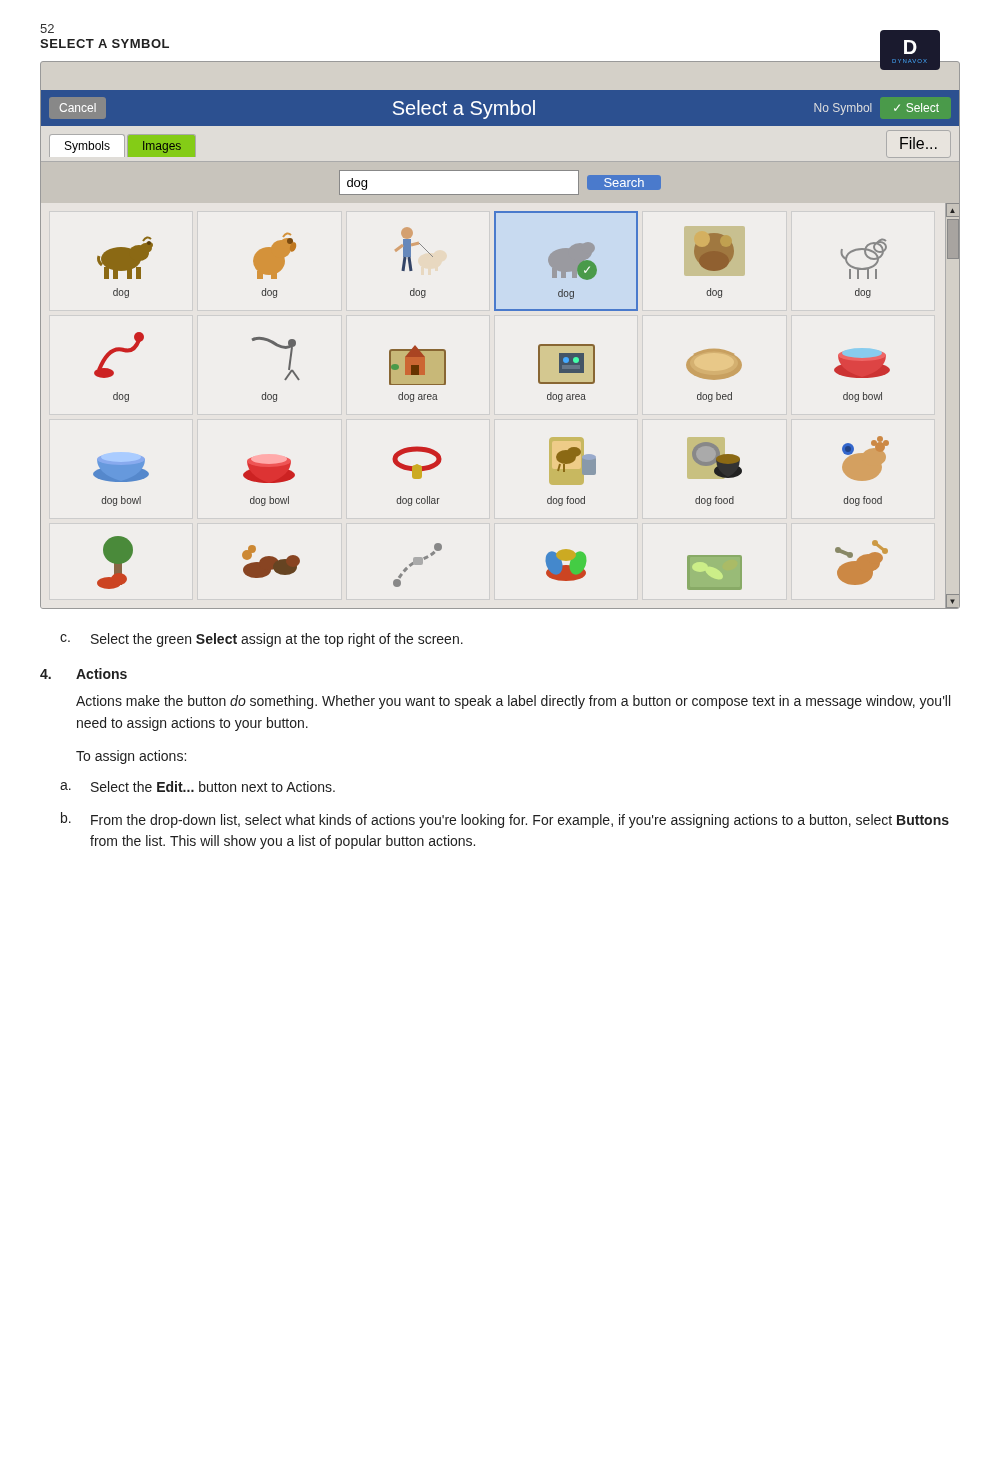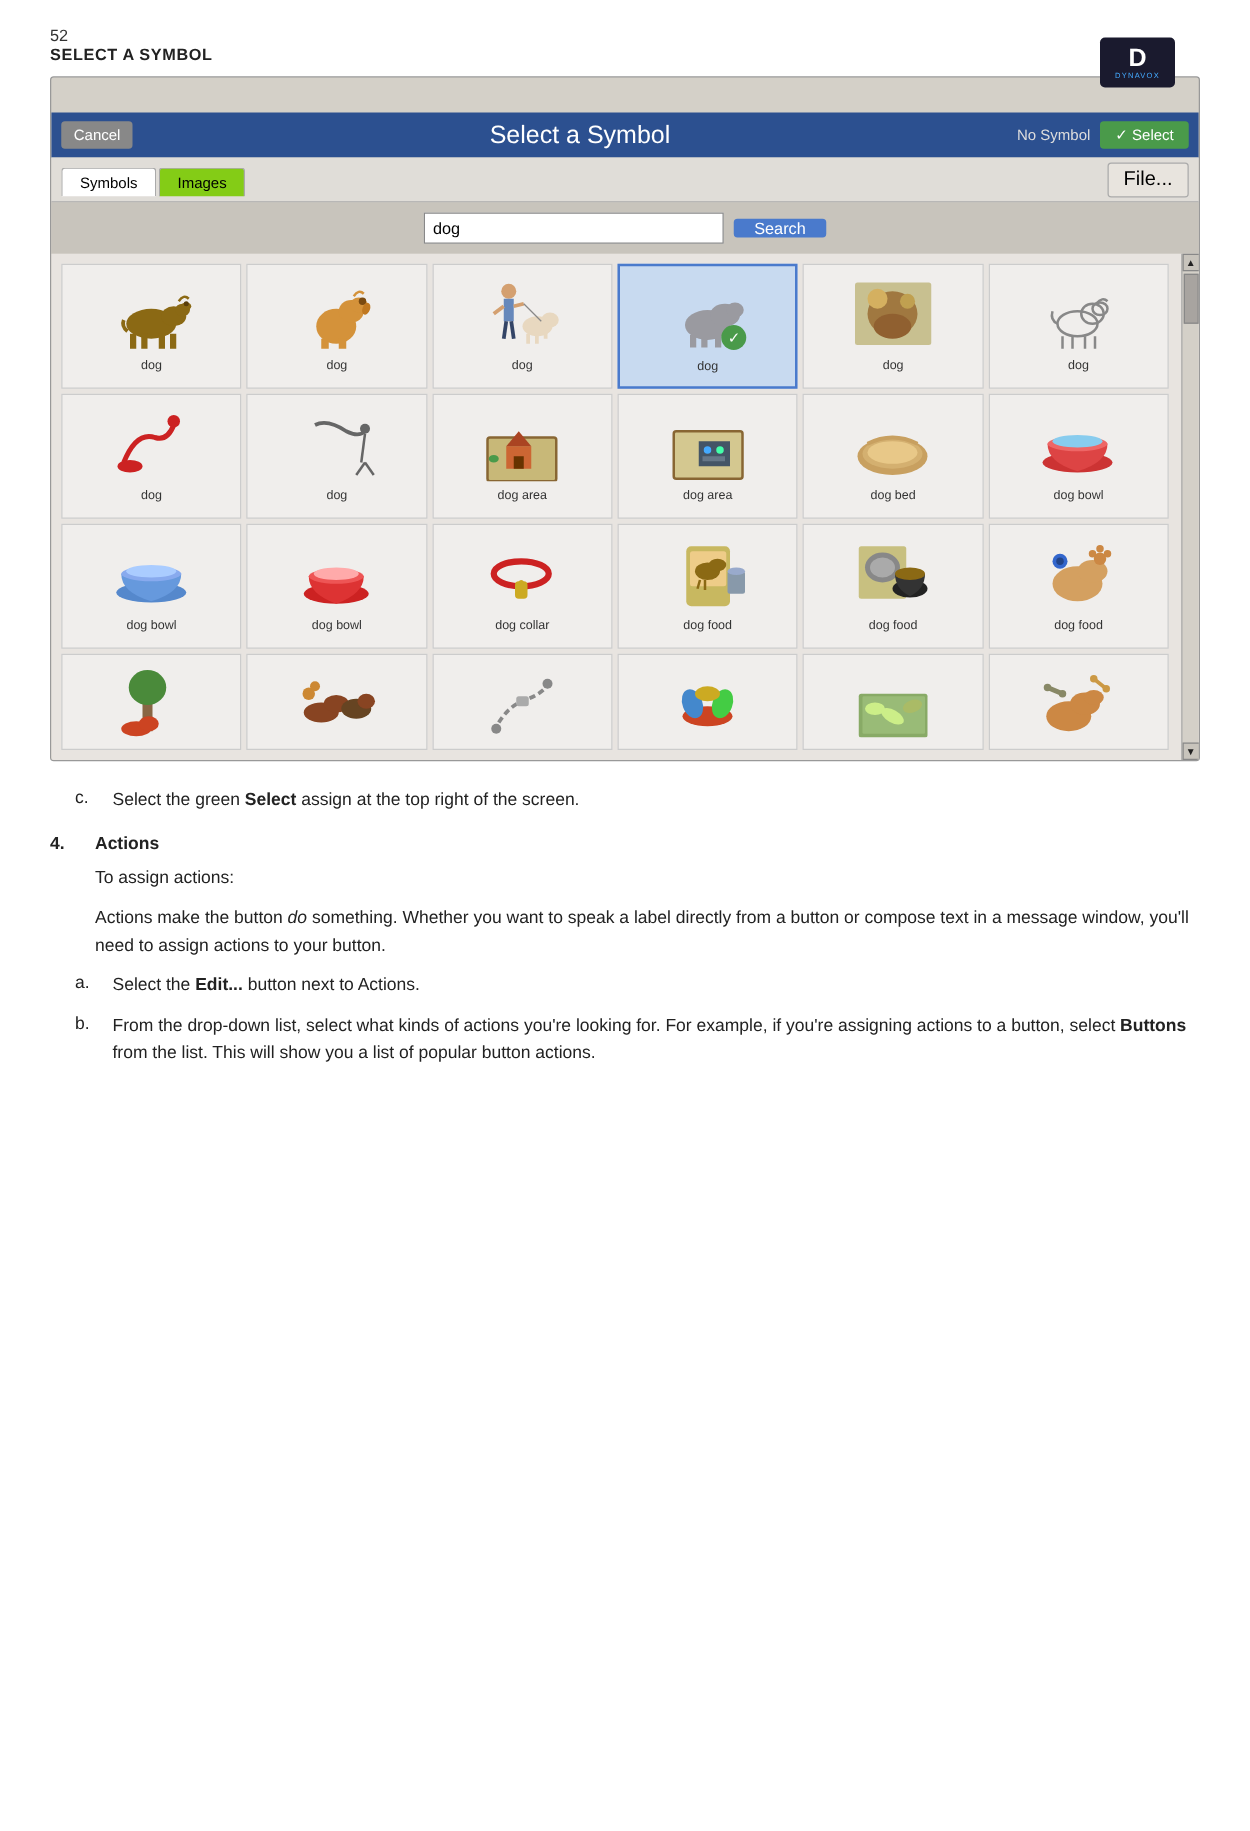--- a/index.html
+++ b/index.html
@@ -733,25 +733,25 @@
       </span>
     </div>
   </div>
 
   <div class="numbered-section">
     <div class="numbered-heading">
       <span class="num-label">4.</span>
       <strong>Actions</strong>
     </div>
 
-    <p class="body-para">To assign actions:</p>
-
     <p class="body-para">
       Actions make the button <em>do</em> something. Whether you want to speak a label directly from a button or compose text in a message window, you'll need to assign actions to your button.
     </p>
+
+    <p class="body-para">To assign actions:</p>
 
     <div class="body-section" style="margin-top:8px;">
       <div class="step-item">
         <span class="step-letter">a.</span>
         <span class="step-text">
           <span>Select the </span><strong>Edit...</strong><span> button next to Actions.</span>
         </span>
       </div>
 
       <div class="step-item">

